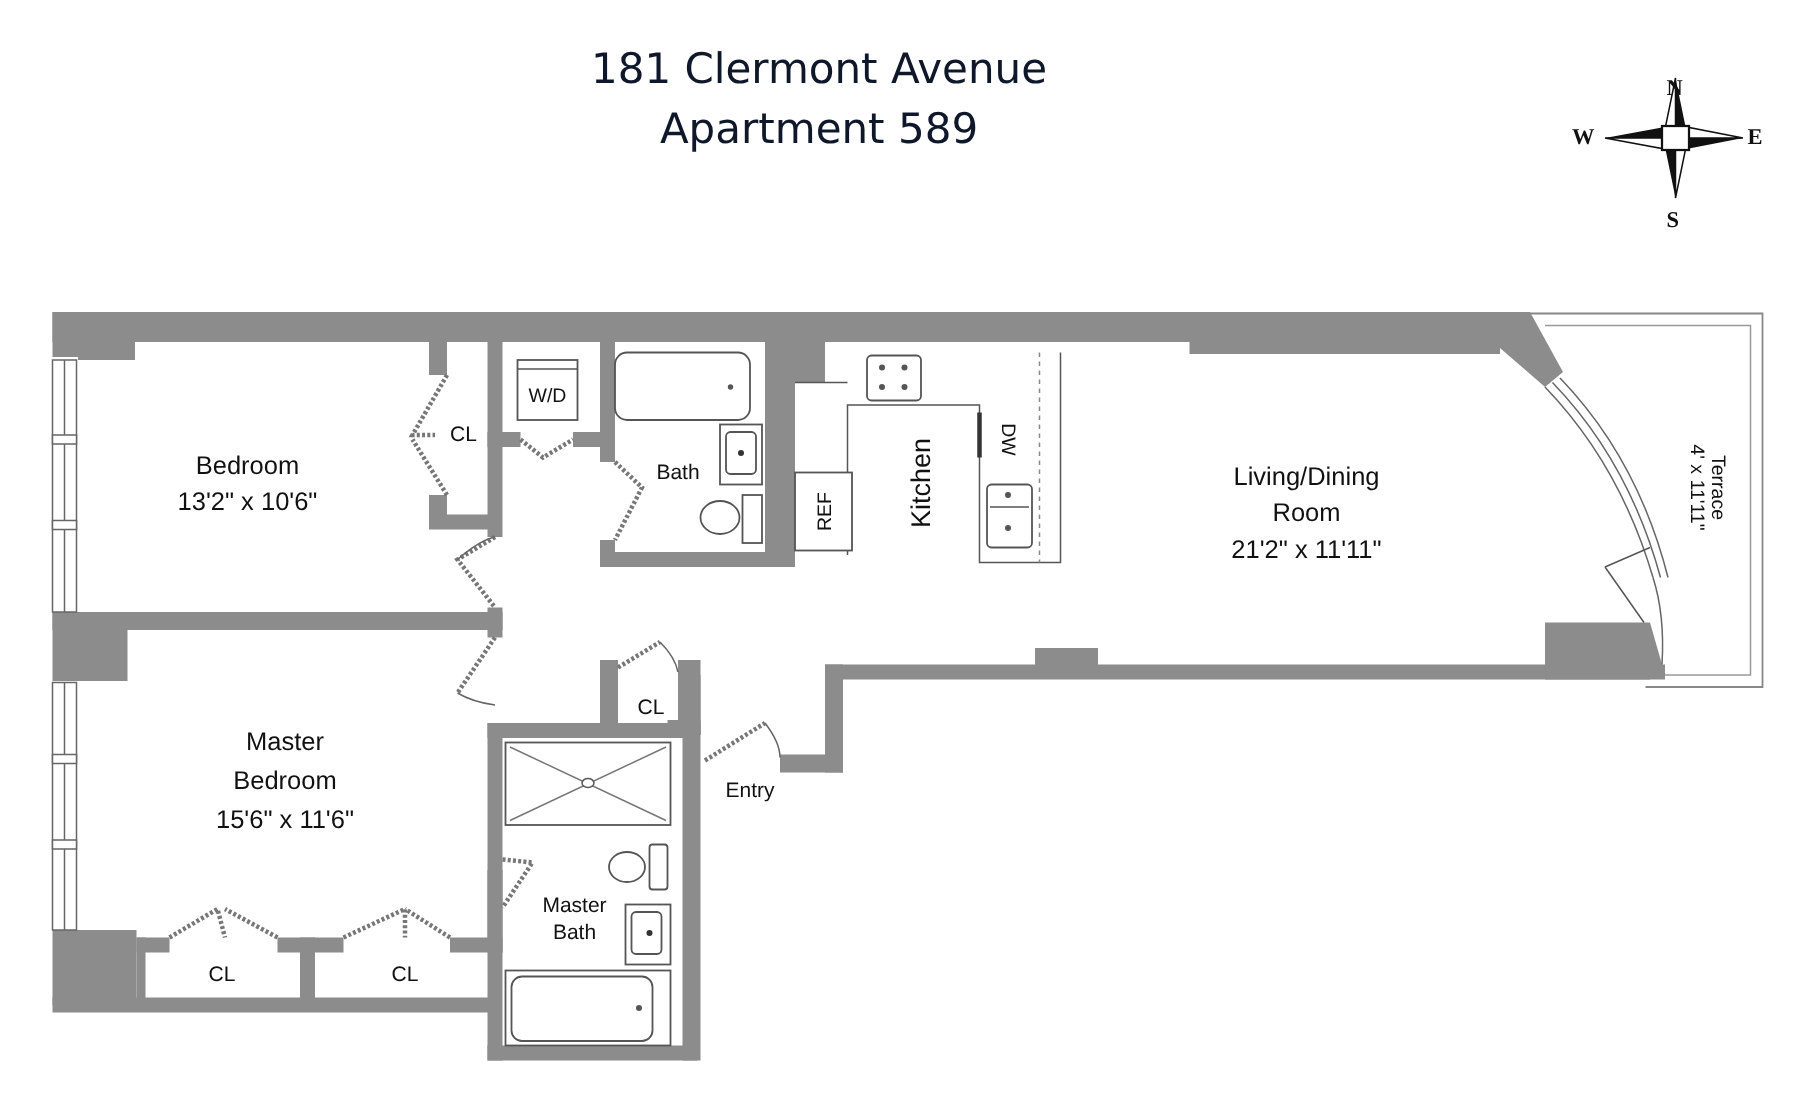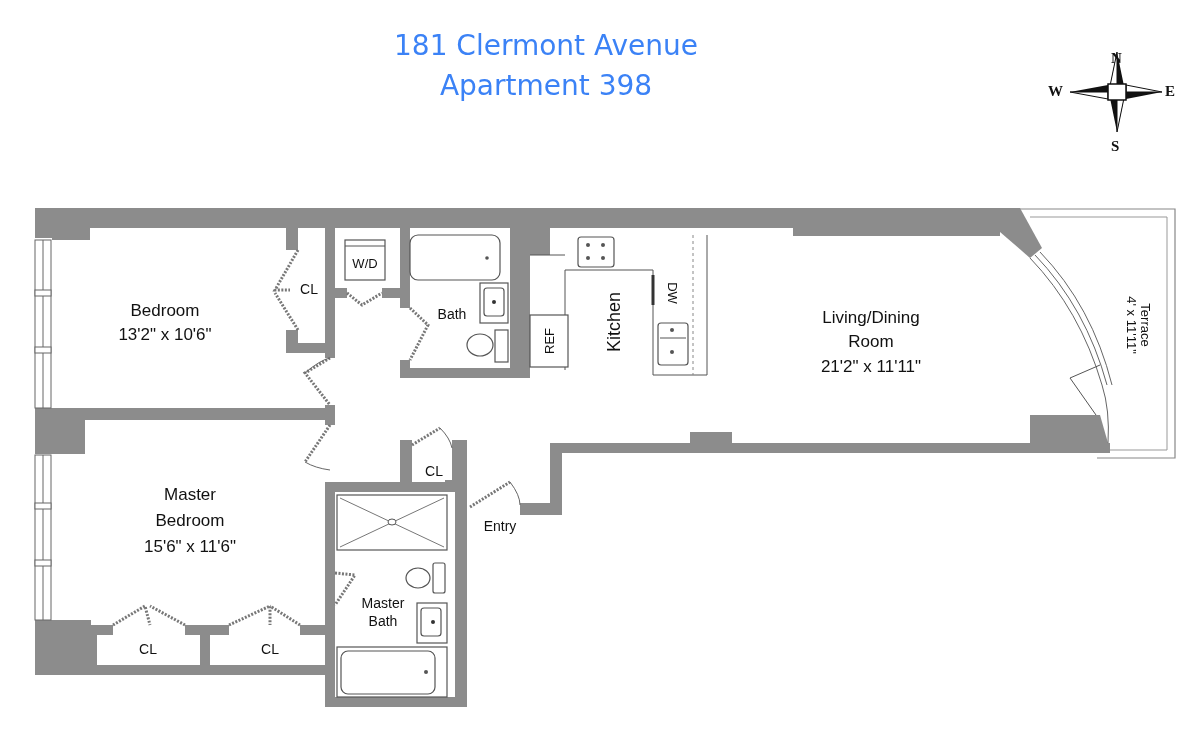--- a/index.html
+++ b/index.html
@@ -1,33 +1,33 @@
 <!DOCTYPE html>
 <html><head>
 <meta charset="utf-8">
 <style>
   html, body { margin: 0; padding: 0; background: #ffffff; }
   body { width: 1200px; height: 731px; position: relative; overflow: hidden; font-family: "Liberation Sans", sans-serif; }
-  .title { position: absolute; left: 0; width: 1092px; text-align: center; font-family: "DejaVu Sans", sans-serif; font-size: 28px; color: #3b82f6; line-height: 36px; }
+  .title { position: absolute; left: 0; width: 1092px; text-align: center; font-family: "DejaVu Sans", sans-serif; font-size: 28px; color: #0f172a; line-height: 36px; }
   .title.l1 { top: 28px; }
   .title.l2 { top: 68px; }
   svg.plan { position: absolute; left: 0; top: 0; }
   .wall { fill: #8c8c8c; }
   .lbl { font-family: "Liberation Sans", sans-serif; fill: #111; }
   .line { stroke: #555; fill: none; stroke-width: 1; }
   .fix { stroke: #555; fill: #fff; stroke-width: 1.2; }
   .door { stroke: #777; stroke-width: 3; stroke-dasharray: 2 1.5; fill: none; }
   .arc { stroke: #666; fill: none; stroke-width: 1; }
   .compass-lbl { font-family: "Liberation Serif", serif; font-weight: bold; font-size: 15px; fill: #111; }
 </style>
 </head>
 <body>
 
 <div class="title l1">181 Clermont Avenue</div>
-<div class="title l2">Apartment 398</div>
+<div class="title l2">Apartment 589</div>
 
 <svg class="plan" width="1200" height="731" viewBox="0 0 1200 731">
 
   <g>
     <polygon points="1117,52 1124,86 1110,86" fill="#111"></polygon>
     <polygon points="1117,52 1110,86 1117,86" fill="#fff" stroke="#111" stroke-width="1"></polygon>
     <polygon points="1117,132 1110,98 1124,98" fill="#111"></polygon>
     <polygon points="1117,132 1124,98 1117,98" fill="#fff" stroke="#111" stroke-width="1"></polygon>
     <polygon points="1070,92 1108,85 1108,92" fill="#111"></polygon>
     <polygon points="1070,92 1108,99 1108,92" fill="#fff" stroke="#111" stroke-width="1"></polygon>

